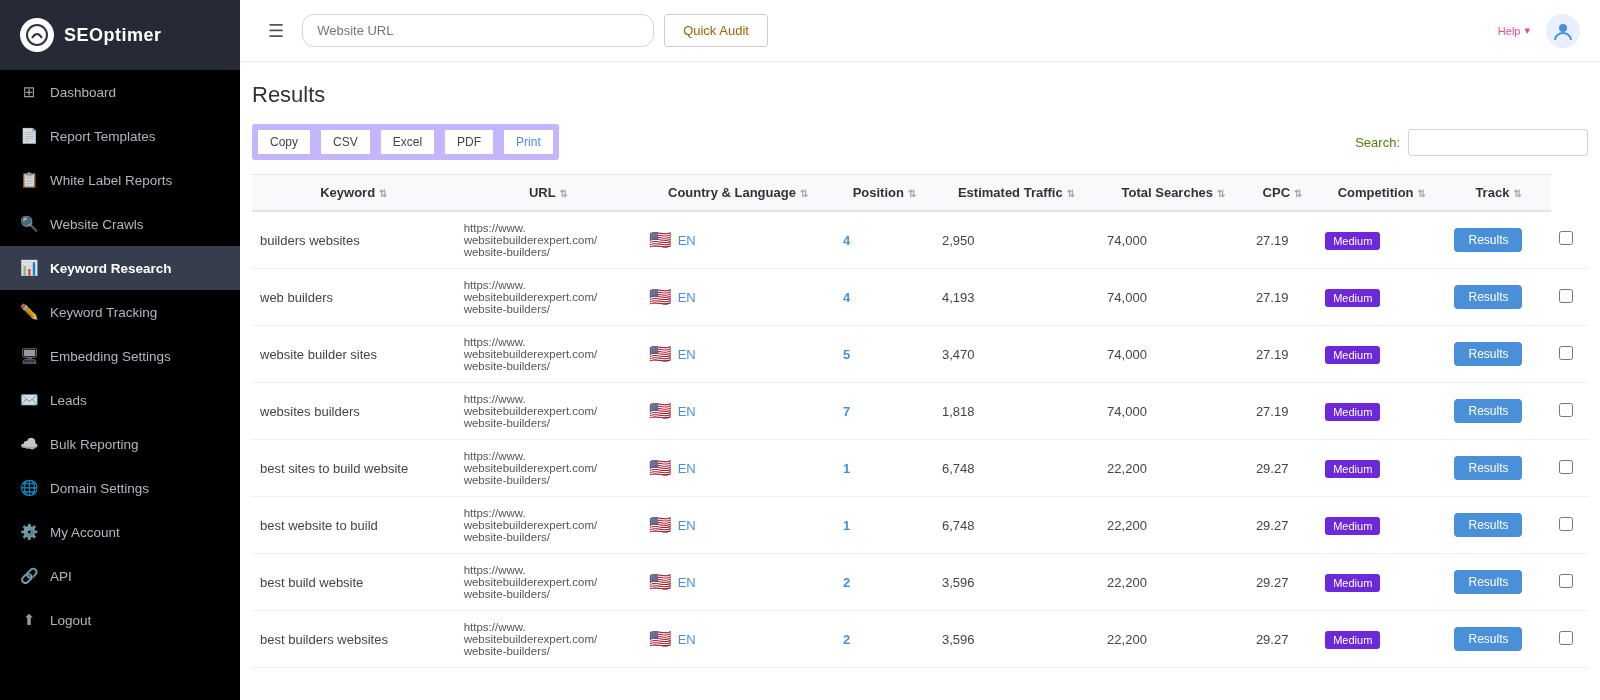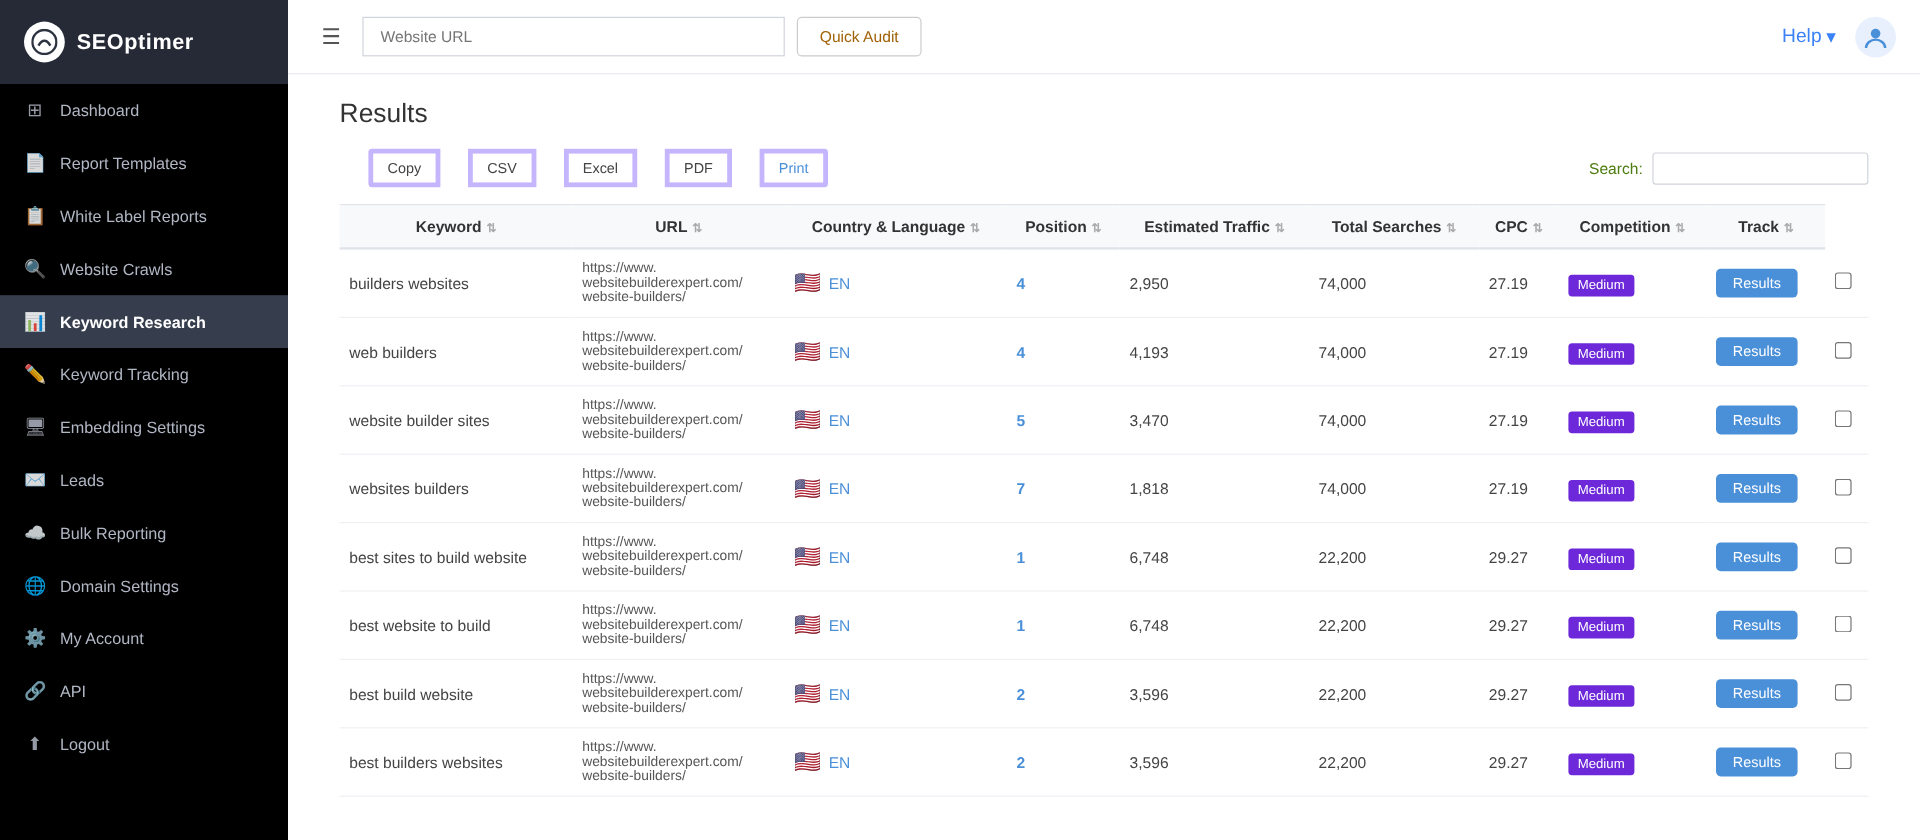--- a/index.html
+++ b/index.html
@@ -66,21 +66,21 @@
       background: #fff;
       gap: 10px;
       min-height: 62px;
     }
     .menu-btn {
       background: none; border: none; cursor: pointer;
       font-size: 18px; color: #555; padding: 4px 8px;
     }
     #url-input {
       border: 1px solid #d0d4dc;
-      border-radius: 0;
+      border-radius: 12px;
       padding: 8px 14px;
       font-size: 13px;
       color: #aaa;
       width: 352px;
       outline: none;
     }
     #quick-audit-btn {
       background: #fff;
       border: 1px solid #ccc;
       border-radius: 4px;
@@ -90,60 +90,59 @@
       color: #a16207;
     }
     .topbar-right {
       margin-left: auto;
       display: flex;
       align-items: center;
       gap: 16px;
     }
     .help-btn {
       background: none; border: none;
-      font-size: 16px; color: #3b82f6;
+      font-size: 11px; color: #ec4899;
       cursor: pointer; display: flex; align-items: center; gap: 4px;
     }
     .user-icon {
       width: 34px; height: 34px;
       background: #e8f0fe;
       border-radius: 50%;
       display: flex; align-items: center; justify-content: center;
       font-size: 18px; color: #4a90d9;
     }
 
     
     #content {
       flex: 1;
       overflow-y: auto;
-      padding: 20px 43px;
+      padding: 20px 12px;
     }
     #results-title {
       font-size: 22px;
       font-weight: 400;
       color: #333;
       margin-bottom: 16px;
     }
 
     
     .table-toolbar {
       display: flex;
       align-items: center;
       gap: 0;
       margin-bottom: 14px;
     }
     .tb-btn {
       background: #fff;
-      border: 4px solid #c4b5fd;
+      border: 6px solid #c4b5fd;
       padding: 5px 12px;
       font-size: 12px;
       cursor: pointer;
       color: #444;
       margin-right: -1px;
-      margin-left: 24px;
     }
     .tb-btn:first-child { border-radius: 3px 0 0 3px; }
     .tb-btn:last-child { border-radius: 0 3px 3px 0; }
     .tb-btn.print { color: #4a90d9; }
     .search-label {
       margin-left: auto;
       font-size: 13px;
       color: #4d7c0f;
       margin-right: 8px;
     }

